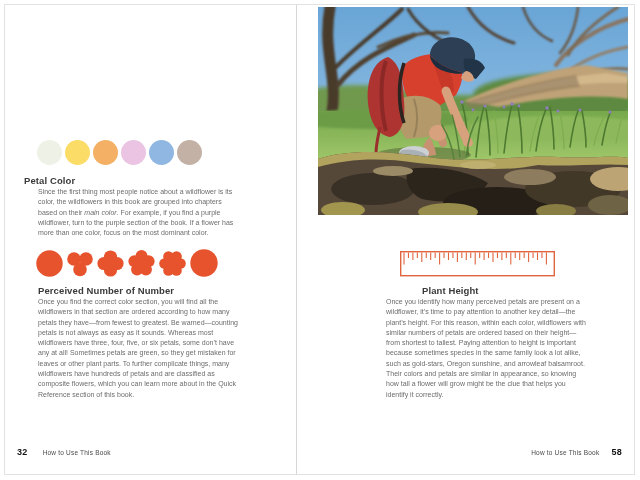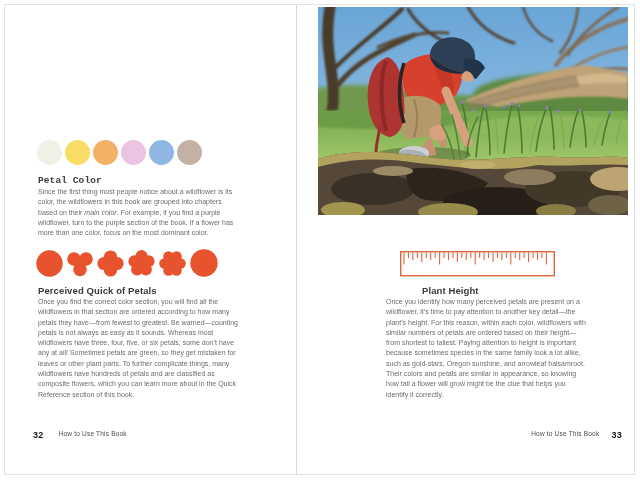--- a/index.html
+++ b/index.html
@@ -14,37 +14,37 @@
   .outer-border { position:absolute; left:4px; top:4px; width:631px; height:471px; border:1px solid #e2e2e2; pointer-events:none; }
   .gutter { position:absolute; left:296px; top:5px; width:1px; height:470px; background:#d7d7d7; }
 
   .heading { position:absolute; font-size:9.5px; font-weight:bold; color:#3a3a3a; letter-spacing:.1px; line-height:11px; }
   .body { position:absolute; font-size:7px; line-height:10.3px; color:#6c6c6c; width:202px; }
   .body em { font-style:italic; }
 
   .swatch-row { position:absolute; left:37px; top:140px; display:flex; gap:3px; }
   .swatch { width:25px; height:25px; border-radius:50%; }
 
-  .h-petal-color { left:38px; top:175px;font-family:Liberation Mono, monospace; }
+  .h-petal-color { left:24px; top:175px; }
   .p-petal-color { left:38px; top:187px; }
 
   .icon-row { position:absolute; left:36px; top:249px; display:flex; gap:4px; align-items:center; }
   .icon-row svg { display:block; }
 
   .h-petal-count { left:38px; top:285px; }
   .p-petal-count { left:38px; top:297px; }
 
   .photo { position:absolute; left:318px; top:7px; width:310px; height:208px; overflow:hidden; background:#6ea9d8; }
   .photo svg { display:block; }
 
   .ruler { position:absolute; left:400px; top:251px; }
   .h-plant-height { left:386px; top:285px;padding-left:36px; }
   .p-plant-height { left:386px; top:297px; }
 
-  .footer { position:absolute; top:430px; display:flex; align-items:flex-start;margin-left:16px; }
+  .footer { position:absolute; top:447px; display:flex; align-items:center; }
   .footer-left { left:17px; }
   .footer-right { right:18px; }
   .pagenum { font-size:9px; font-weight:bold; color:#141414; letter-spacing:.3px; }
   .running-title { font-size:6.5px; color:#4a4a4a; letter-spacing:.2px; }
   .footer-left .running-title { margin-left:15px; }
   .footer-right .pagenum { margin-left:12px; }
 </style>
 </head>
 <body>
 
@@ -104,21 +104,21 @@
             <circle cx="5.5" cy="13.5" r="5.3"></circle>
             <circle cx="9.5" cy="6.6" r="5.3"></circle>
             <circle cx="17.5" cy="6.6" r="5.3"></circle>
           </g>
         </svg>
       <svg width="28" height="28" viewBox="0 0 28 28">
           <circle cx="14" cy="14" r="13.7" fill="currentColor"></circle>
         </svg>
     </div>
 
-    <h2 class="heading h-petal-count">Perceived Quick of Petals</h2>
+    <h2 class="heading h-petal-count">Perceived Number of Number</h2>
     <p class="body p-petal-count">Once you find the correct color section, you will find all the wildflowers in that section are ordered according to how many petals they have—from fewest to greatest. Be warned—counting petals is not always as easy as it sounds. Whereas most wildflowers have three, four, five, or six petals, some don’t have any at all! Sometimes petals are green, so they get mistaken for leaves or other plant parts. To further complicate things, many wildflowers have hundreds of petals and are classified as composite flowers, which you can learn more about in the Quick Reference section of this book.</p>
 
     <footer class="footer footer-left">
       <span class="pagenum">32</span>
       <span class="running-title">How to Use This Book</span>
     </footer>
   </section>
 
   <section class="page">
 
@@ -263,16 +263,16 @@
         <rect x="0.7" y="0.7" width="153.6" height="24" fill="none" stroke="currentColor" stroke-width="1.4"></rect>
         <path stroke="currentColor" stroke-width="1.1" fill="none" d="M4 1.4v12M8.45 1.4v5.5M12.9 1.4v7.5M17.35 1.4v5.5M21.8 1.4v9.5M26.25 1.4v5.5M30.7 1.4v7.5M35.15 1.4v5.5M39.6 1.4v12M44.05 1.4v5.5M48.5 1.4v7.5M52.95 1.4v5.5M57.4 1.4v9.5M61.85 1.4v5.5M66.3 1.4v7.5M70.75 1.4v5.5M75.2 1.4v12M79.65 1.4v5.5M84.1 1.4v7.5M88.55 1.4v5.5M93 1.4v9.5M97.45 1.4v5.5M101.9 1.4v7.5M106.35 1.4v5.5M110.8 1.4v12M115.25 1.4v5.5M119.7 1.4v7.5M124.15 1.4v5.5M128.6 1.4v9.5M133.05 1.4v5.5M137.5 1.4v7.5M141.95 1.4v5.5M146.4 1.4v12"></path>
       </svg>
     </div>
 
     <h2 class="heading h-plant-height">Plant Height</h2>
     <p class="body p-plant-height">Once you identify how many perceived petals are present on a wildflower, it’s time to pay attention to another key detail—the plant’s height. For this reason, within each color, wildflowers with similar numbers of petals are ordered based on their height—from shortest to tallest. Paying attention to height is important because sometimes species in the same family look a lot alike, such as gold-stars, Oregon sunshine, and arrowleaf balsamroot. Their colors and petals are similar in appearance, so knowing how tall a flower will grow might be the clue that helps you identify it correctly.</p>
 
     <footer class="footer footer-right">
       <span class="running-title">How to Use This Book</span>
-      <span class="pagenum">33</span>
+      <span class="pagenum">58</span>
     </footer>
   </section>
 </div>
 
 </body></html>

